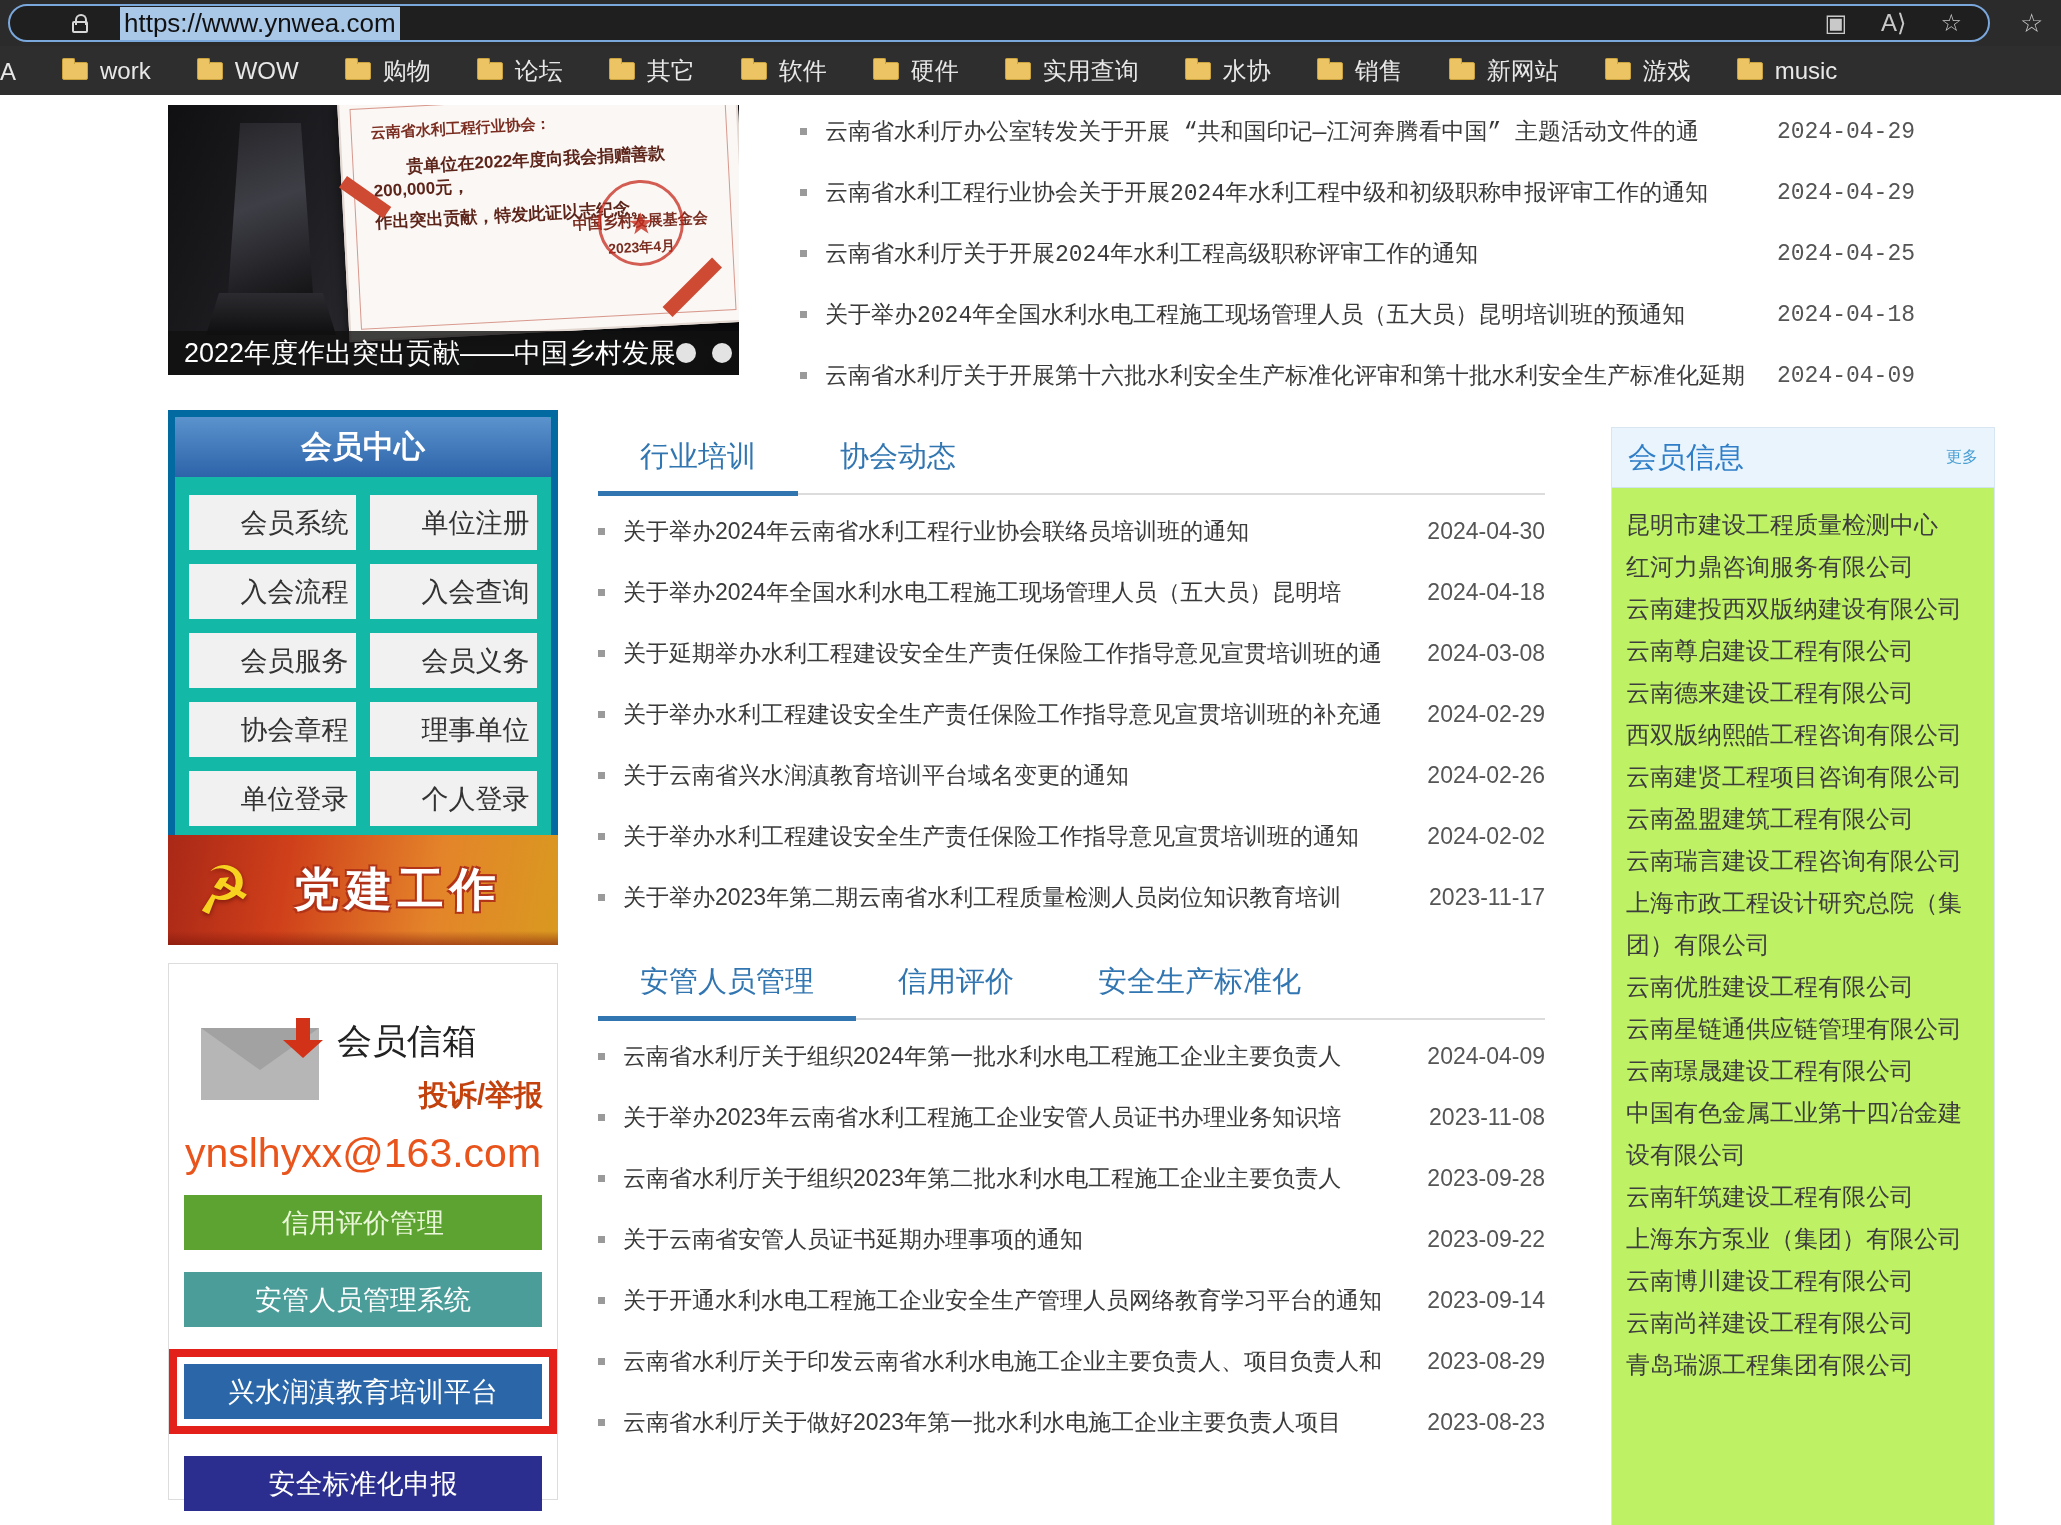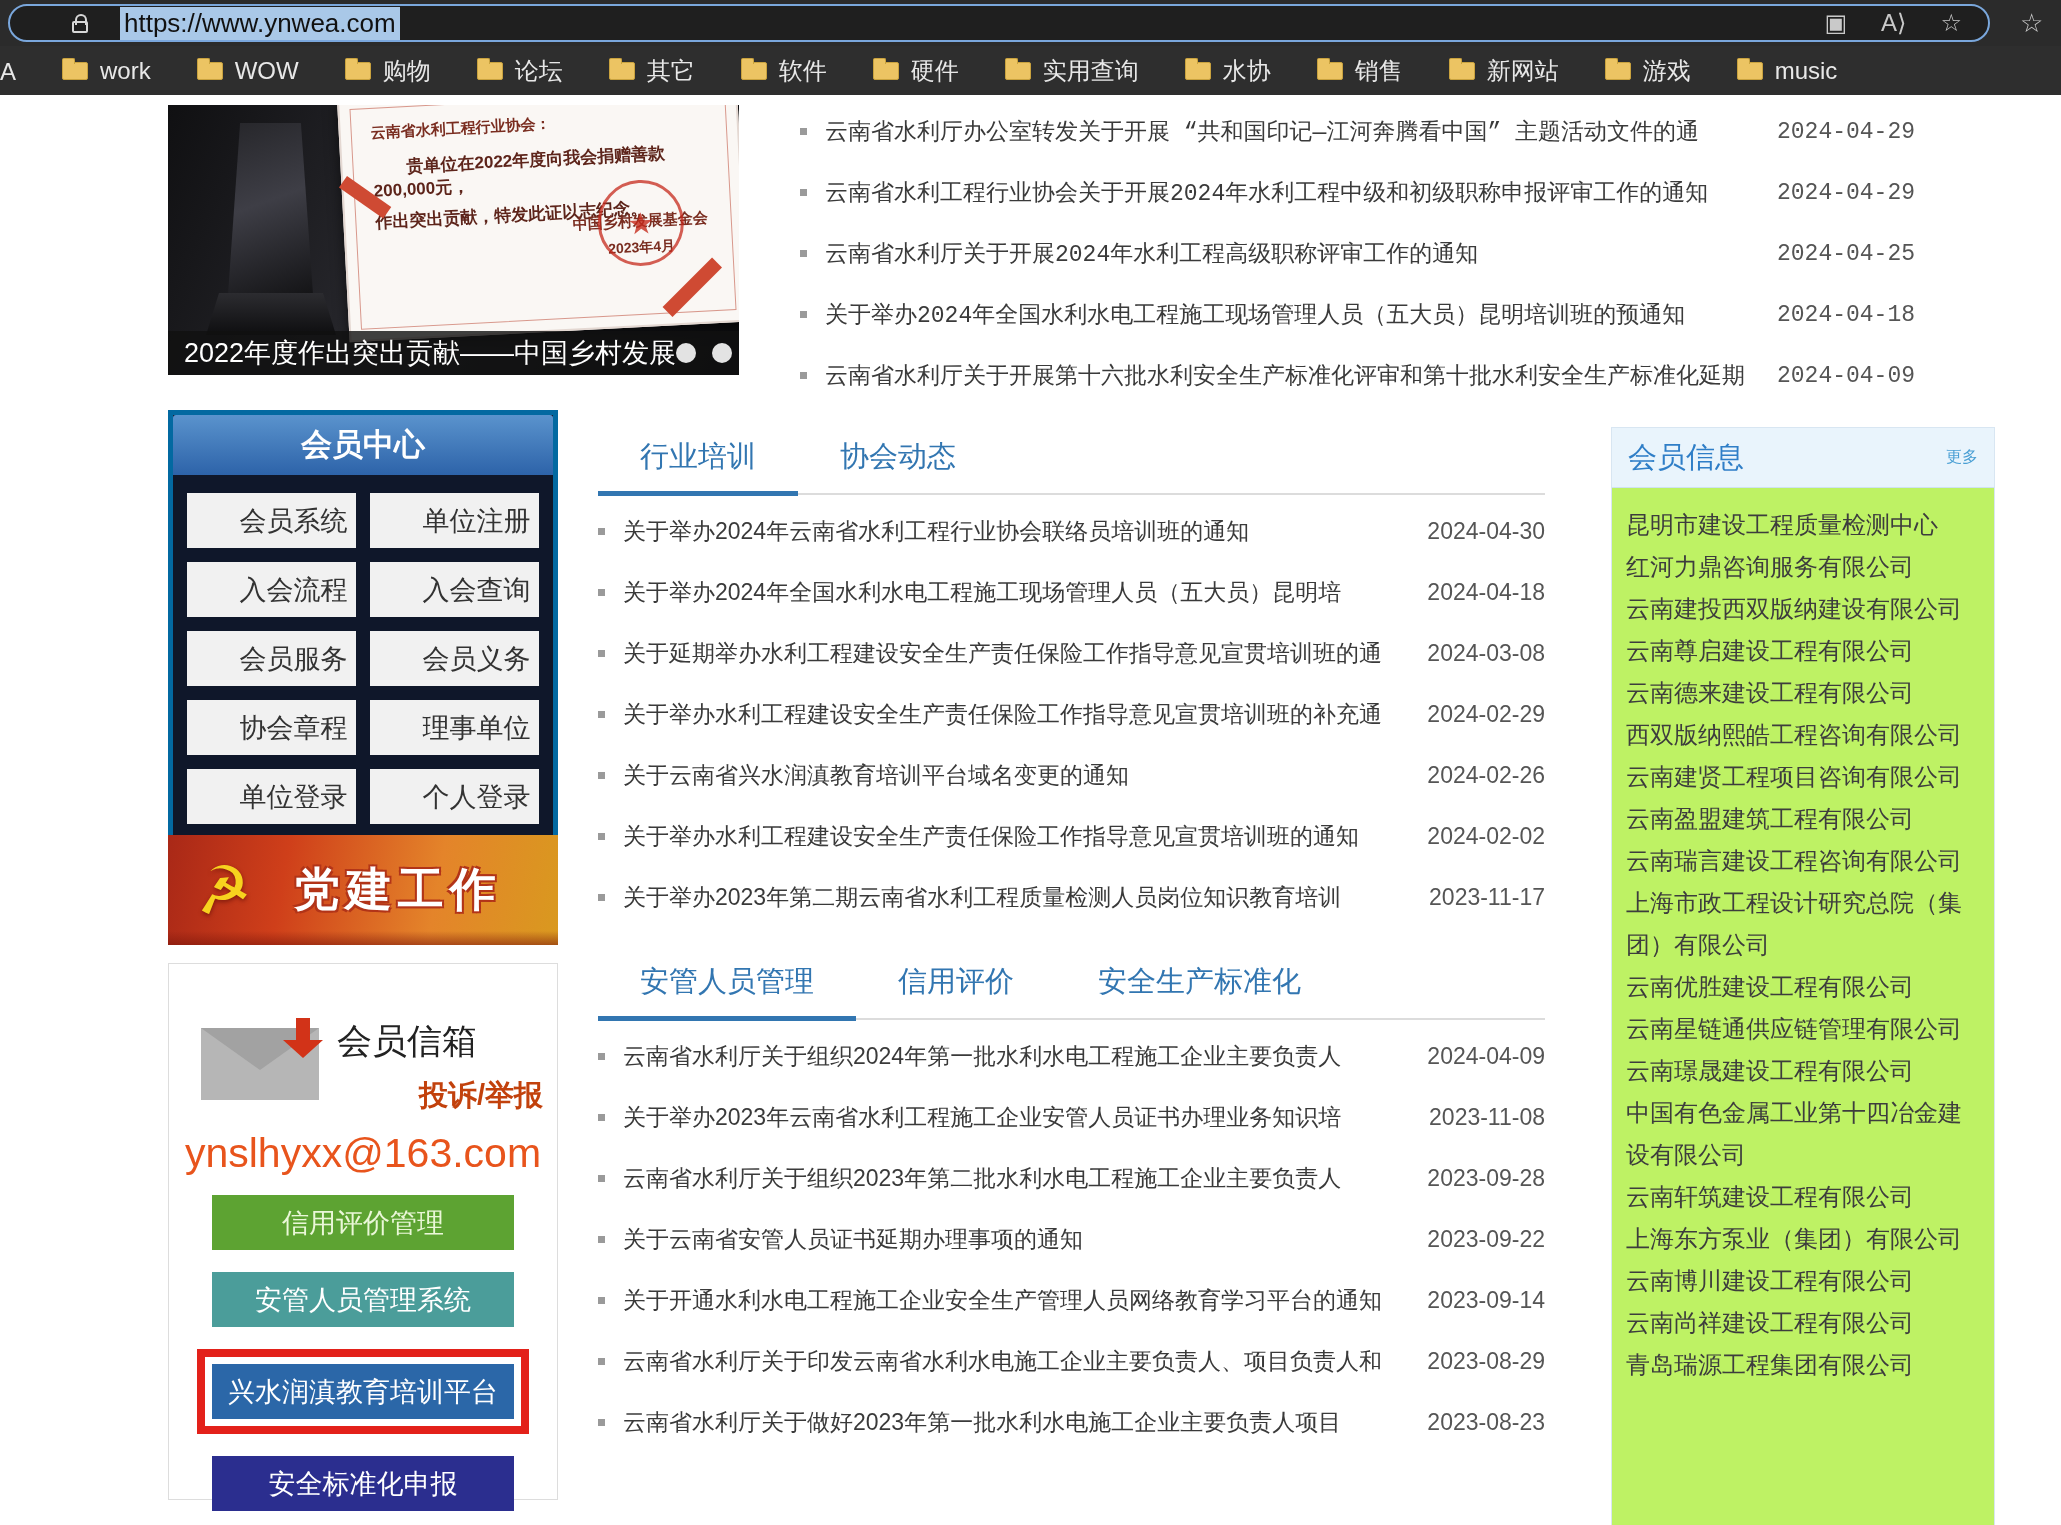--- a/index.html
+++ b/index.html
@@ -69,21 +69,21 @@
 
   
   .mid-section { position:absolute; left:598px; top:330px; width:947px; }
   .safety-section { position:absolute; left:598px; top:855px; width:947px; }
   .tab-row { display:flex; gap:0; border-bottom:2px solid #dcdcdc; }
   .tab { font-size:29px; color:#3276b1; padding:12px 42px 16px 42px; position:relative; white-space:nowrap; }
   .tab.active::after { content:""; position:absolute; left:0; right:0; bottom:-3px; height:5px; background:#3276b1; }
   .section-list { margin-top:6px; }
 
   
-  .member-center { position:absolute; left:168px; top:315px; width:390px; border:5px solid #0369a1; background:#0f172a; }
+  .member-center { position:absolute; left:168px; top:315px; width:390px; border:7px solid #0369a1; background:#14b8a6; }
   .mc-header { height:60px; background:linear-gradient(180deg,#5a93cd 0%,#2d63a9 100%);
                color:#fff; font-size:31px; font-weight:bold; display:flex; align-items:center; justify-content:center;
                border-radius:3px 3px 0 0; }
   .mc-grid { display:grid; grid-template-columns:1fr 1fr; gap:14px; padding:18px 14px; list-style:none; }
   .mc-btn { height:55px; background:#f1f1f1; display:flex; align-items:center; justify-content:center;
             font-size:27px; color:#333; white-space:nowrap;padding-left:44px; }
 
   
   .party-banner { position:absolute; left:168px; top:740px; width:390px; height:110px; overflow:hidden;
                   background:linear-gradient(100deg,#a92817 0%,#cf3f1a 30%,#e4842a 68%,#d9991f 100%);
@@ -101,21 +101,21 @@
   .envelope::before { content:""; position:absolute; top:0; left:0; border-left:59px solid transparent;
                       border-right:59px solid transparent; border-top:42px solid #a2a2a2; }
   .red-arrow { position:absolute; left:82px; top:-10px; width:40px; height:44px; }
   .red-arrow .shaft { position:absolute; left:13px; top:0; width:14px; height:22px; background:#d23318; }
   .red-arrow .head { position:absolute; left:0; top:22px; border-left:20px solid transparent;
                      border-right:20px solid transparent; border-top:18px solid #d23318; }
   .mb-title { position:absolute; left:168px; top:26px; font-size:35px; color:#222; }
   .mb-sub { position:absolute; right:14px; top:84px; font-size:29px; color:#c2410c; font-weight:bold; }
   .mb-email { text-align:center; font-size:41px; color:#e8541c; margin-top:8px; white-space:nowrap; }
   .mb-buttons { margin-top:18px; display:flex; flex-direction:column; align-items:center; gap:22px; }
-  .mb-btn { width:302px; height:55px; display:flex; flex-direction:column; align-items:center; justify-content:center;
+  .mb-btn { width:358px; height:55px; display:flex; flex-direction:column; align-items:center; justify-content:center;
             color:#fff; font-size:27px; white-space:nowrap; }
   .btn-green { background:#5da332; color:#eaf7d8; }
   .btn-teal { background:#4b9d9a; }
   .btn-blue { background:#2b67a8; }
   .btn-navy { background:#2b2e8f; }
   .highlight-box { border:8px solid #e3211a; padding:7px; background:#fff; }
 
   
   .member-info { position:absolute; left:1584px; top:332px; width:384px; height:1191px;
                  border:1px solid #d8e6f2; background:#bef264;margin-left:27px; }

